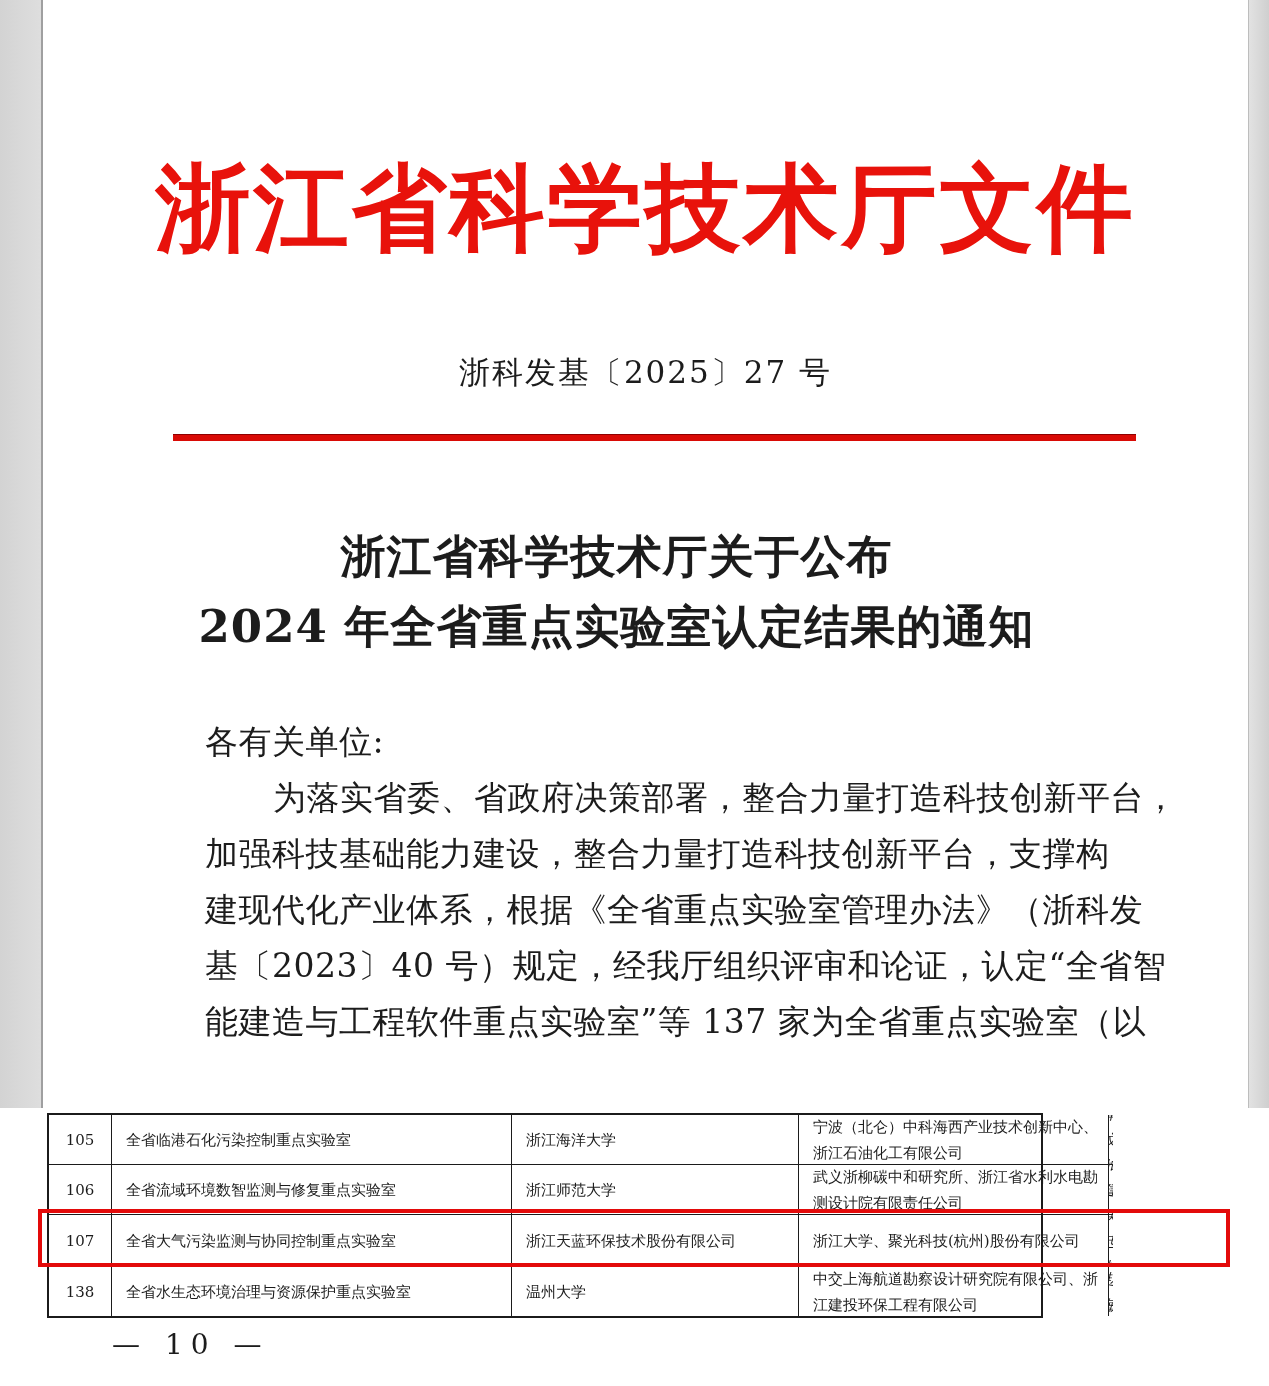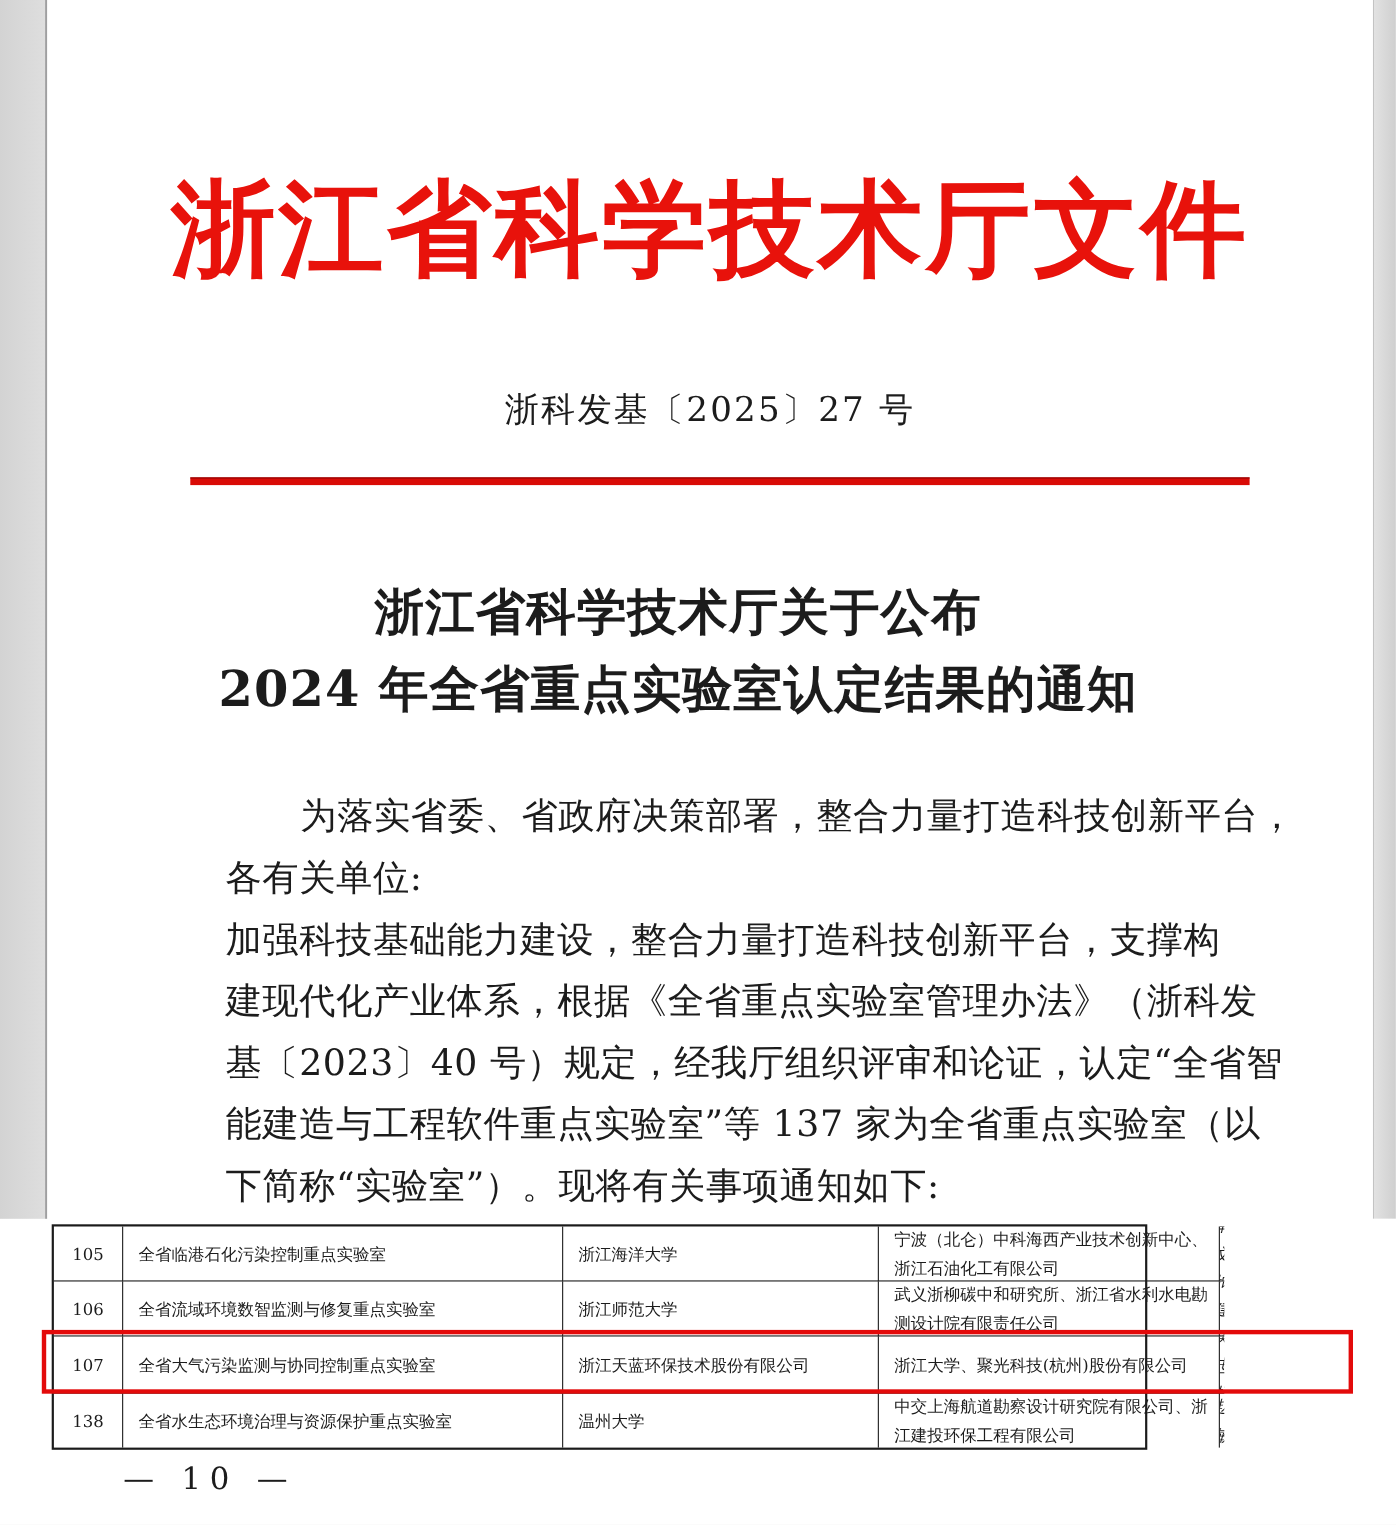--- a/index.html
+++ b/index.html
@@ -1,19 +1,19 @@
 <!DOCTYPE html>
 <html><head>
 <meta charset="utf-8">
 <style>
   html, body { margin:0; padding:0; }
   body { background:#e8e8e8; }
   .stage {
     position:relative; width:1269px; height:1386px;
-    background:#ffffff; overflow:hidden;
+    background:#86efac; overflow:hidden;
     font-family:"DejaVu Serif","Liberation Serif",serif;
     color:#1c1c1c;
   }
   
   .margin-strip { position:absolute; top:0; background:#d7d7d7; }
   .margin-left  { left:0; width:41px; height:1112px;
                   border-right:2px solid #9f9fa0;
                   background:linear-gradient(to right,#d3d3d3,#dedede); }
   .margin-right { right:0; width:20px; height:1108px;
                   border-left:1px solid #bdbdbd;
@@ -93,27 +93,26 @@
   <div class="header-title">浙江省科学技术厅文件</div>
 
   <div class="doc-number">浙科发基〔2025〕27 号</div>
 
   <div class="red-rule"></div>
 
   <div class="notice-title notice-line1">浙江省科学技术厅关于公布</div>
   <div class="notice-title notice-line2">2024 年全省重点实验室认定结果的通知</div>
 
   <div class="body-block">
+    <div class="body-line">各有关单位:</div>
     <div class="body-line indent">为落实省委、省政府决策部署，整合力量打造科技创新平台，</div>
-    <div class="body-line">各有关单位:</div>
     <div class="body-line">加强科技基础能力建设，整合力量打造科技创新平台，支撑构</div>
     <div class="body-line">建现代化产业体系，根据《全省重点实验室管理办法》（浙科发</div>
     <div class="body-line">基〔2023〕40 号）规定，经我厅组织评审和论证，认定“全省智</div>
     <div class="body-line">能建造与工程软件重点实验室”等 137 家为全省重点实验室（以</div>
-    <div class="body-line">下简称“实验室”）。现将有关事项通知如下:</div>
   </div>
 
   <div class="bottom-sheet"></div>
 
   <div class="doc-table">
 
     <div class="cell num">105</div>
     <div class="cell">全省临港石化污染控制重点实验室</div>
     <div class="cell">浙江海洋大学</div>
     <div class="cell">宁波（北仑）中科海西产业技术创新中心、浙江石油化工有限公司</div>

